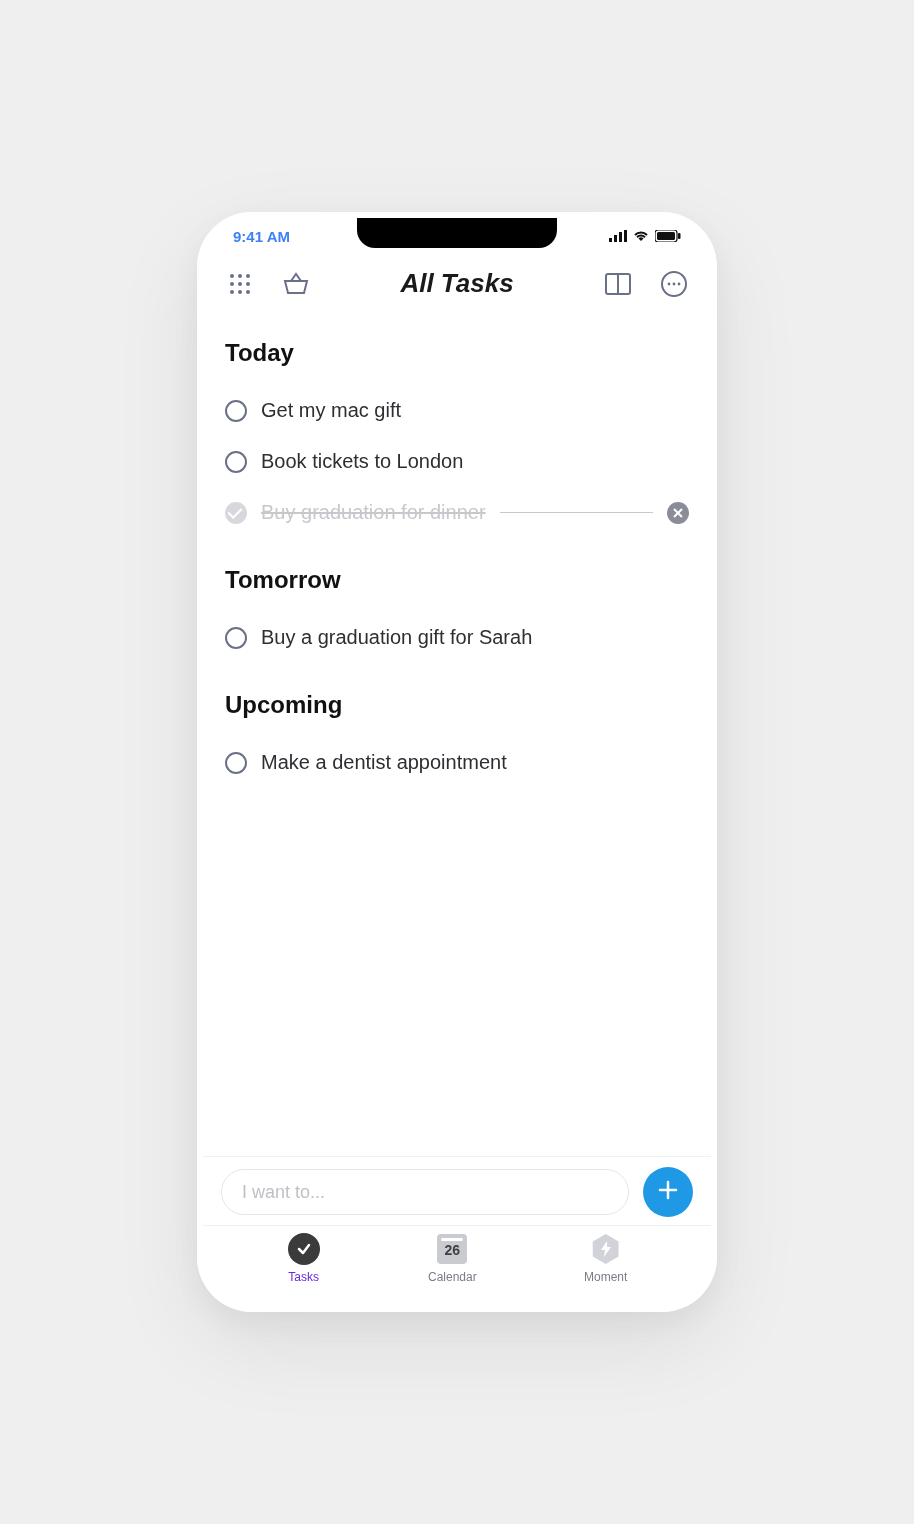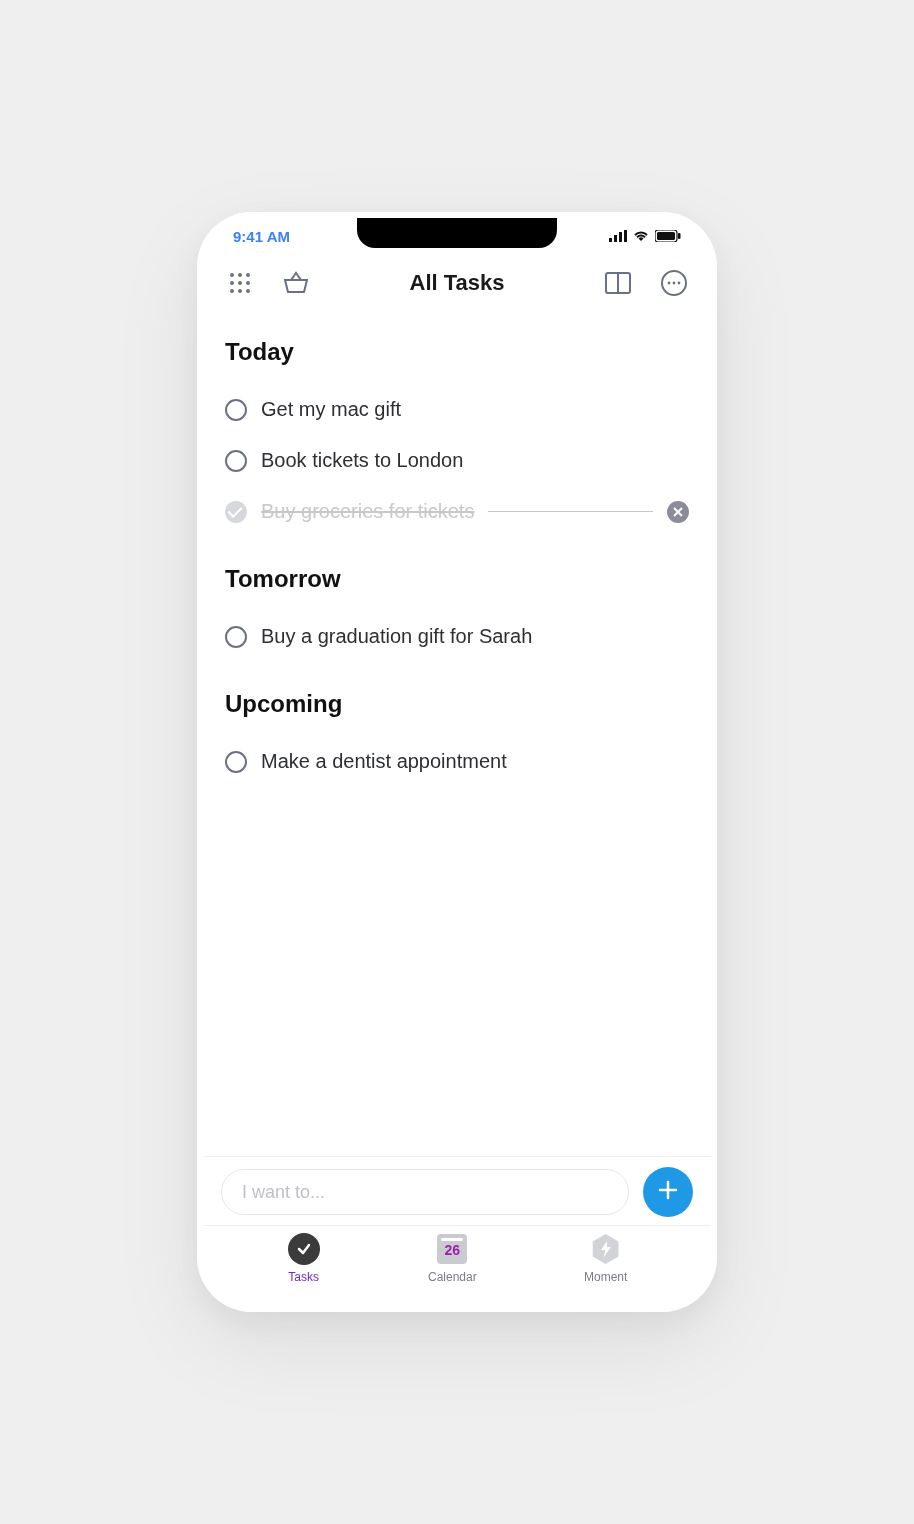--- a/index.html
+++ b/index.html
@@ -62,21 +62,21 @@
   .status-right { display:flex; align-items:center; gap:6px; }
   .top-toolbar {
     display: flex;
     align-items: center;
     justify-content: space-between;
     padding: 14px 22px 4px 22px;
     gap: 10px;
   }
   .tb-left, .tb-right { display:flex; align-items:center; gap:26px; }
   .icon-btn { width:30px; height:30px; display:flex; align-items:center; justify-content:center; color:#6a7186; }
-  .page-title { font-size: 22px; font-weight: 700; color:#1a1a1a; }
+  .page-title { font-size: 26px; font-weight: 700; color:#1a1a1a;font-style:italic; }
   .content { flex:1; overflow-y:auto; padding: 18px 22px 0 22px; }
   .section { margin-top: 28px; }
   .section:first-child { margin-top: 18px; }
   .section-title { font-size: 24px; font-weight: 700; color:#111; margin-bottom: 18px; }
   .task {
     display:flex; align-items:center; gap:14px;
     padding: 14px 0;
   }
   .circle {
     width:22px; height:22px; border:2px solid #6a7186; border-radius:50%;
@@ -116,21 +116,21 @@
   }
   .tab-bar {
     display:flex; justify-content:space-around; align-items:flex-start;
     padding: 6px 30px 22px 30px;
     border-top:1px solid #f0f0f0;
   }
   .tab-item { display:flex; flex-direction:column; align-items:center; gap:4px; color:#7b7d85; }
   .tab-item.active { color:#6d28d9; }
   .tab-label { font-size:12px; }
   .tab-icon { width:34px; height:34px; display:flex; align-items:center; justify-content:center; }
-  .cal-icon { width:30px; height:30px; background:#c9cbd1; border-radius:4px; display:flex; flex-direction:column; align-items:center; justify-content:center; color:#a21caf; font-size:14px; font-weight:600; }
+  .cal-icon { width:30px; height:30px; background:#c9cbd1; border-radius:4px; display:flex; flex-direction:column; align-items:center; justify-content:center; color:#404040; font-size:14px; font-weight:600; }
   .cal-icon .bar{ width:22px; height:3px; background:#fff; border-radius:2px; position:relative; top:-3px;}
   .hex { width:30px; height:30px; background:#d1d3d8; clip-path: polygon(50% 0%, 93% 25%, 93% 75%, 50% 100%, 7% 75%, 7% 25%); display:flex; align-items:center; justify-content:center; color:#fff;}
   .check-circle { width:32px; height:32px; border-radius:50%; background:#3b3b3b; display:flex; align-items:center; justify-content:center;}
 </style>
 </head>
 <body>
 
 <div class="phone">
   <div class="screen">
     <div class="notch"></div>
@@ -212,21 +212,21 @@
         <div class="task">
           <span class="circle"></span>
           <span class="task-label">Get my mac gift</span>
         </div>
         <div class="task">
           <span class="circle"></span>
           <span class="task-label">Book tickets to London</span>
         </div>
         <div class="task completed">
           <span class="circle check"></span>
-          <span class="task-label">Buy groceries for tickets</span>
+          <span class="task-label">Buy graduation for dinner</span>
           <span class="hr"></span>
           <span class="delete-x">
             <svg width="12" height="12" viewBox="0 0 12 12" stroke-width="2">
                 <line x1="2" y1="2" x2="10" y2="10"></line>
                 <line x1="10" y1="2" x2="2" y2="10"></line>
               </svg>
           </span>
         </div>
       </div>
 

